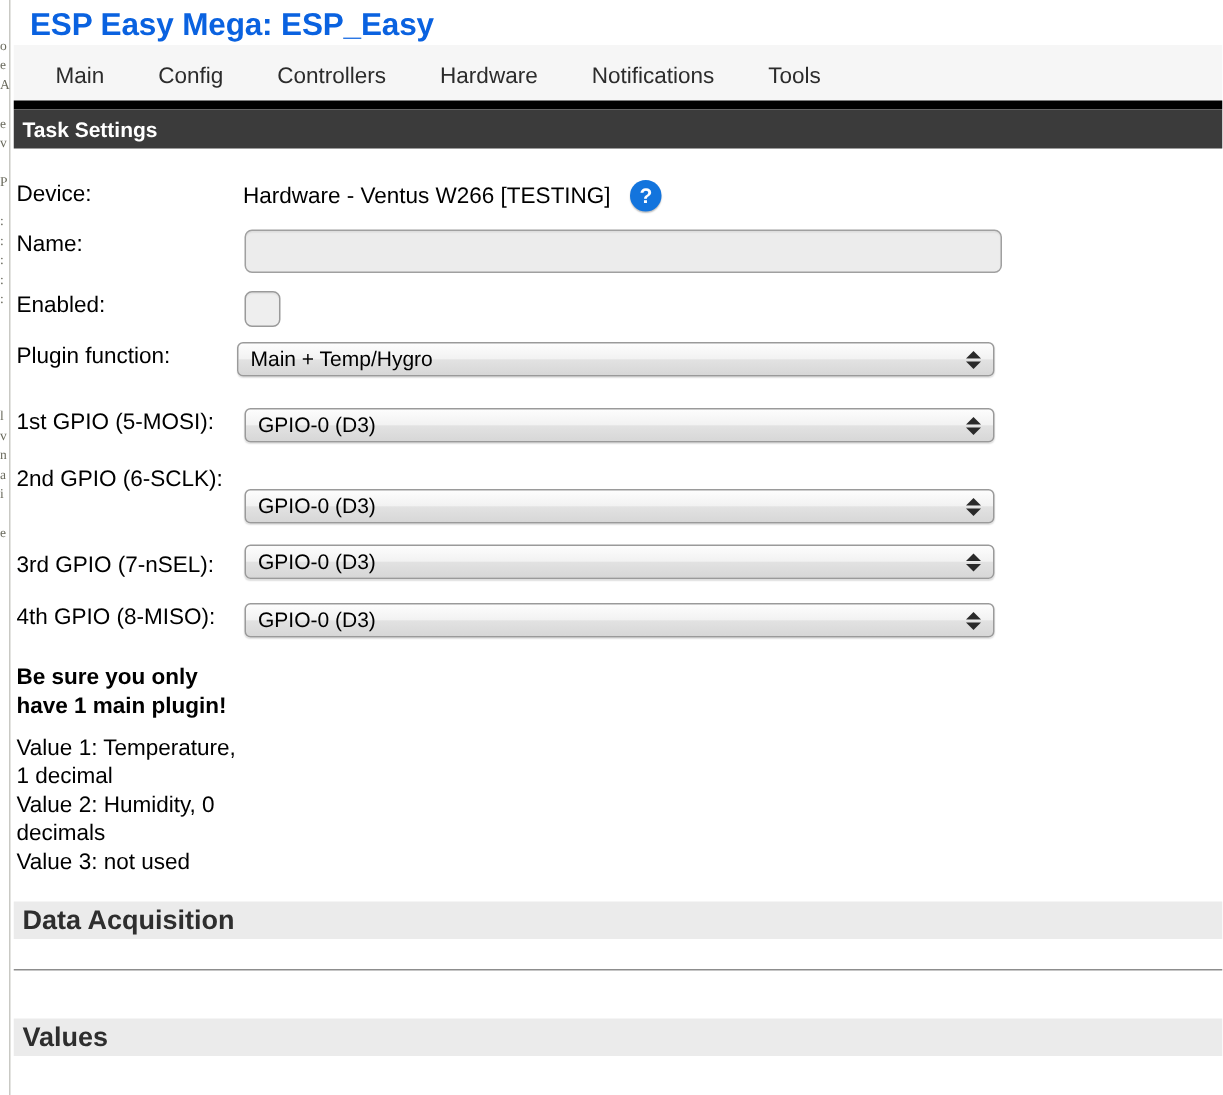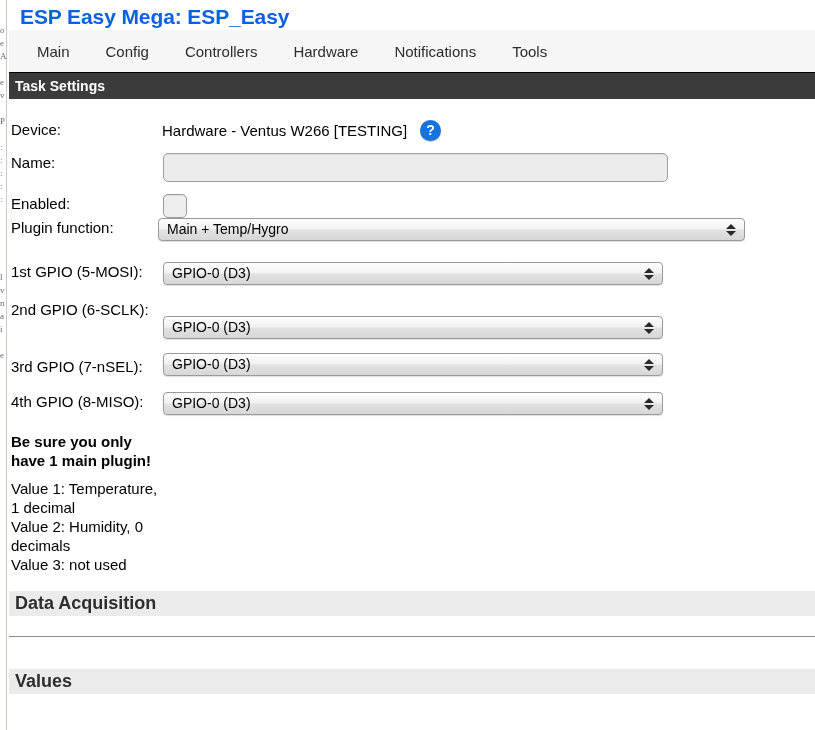--- a/index.html
+++ b/index.html
@@ -65,25 +65,25 @@
     letter-spacing: -0.1px;
     height: 30px;
     box-sizing: border-box;
   }
 
   
   #tabbar {
     position: relative;
     height: 43px;
     background: #f6f6f6;
-    border-bottom: 1px solid #000000;
+    border-bottom: 6px solid #000000;
     box-sizing: border-box;
     padding-left: 10px;
     display: flex;
-    align-items: center;
+    align-items: flex-end;
     z-index: 2;
   }
   .tab {
     font-size: 15px;
     color: #2c2c2c;
     padding: 0 18px;
     height: 34px;
     line-height: 34px;
     position: relative;
     top: 1px;
@@ -118,21 +118,21 @@
     padding: 6px 0 0 0;
   }
   .row {
     display: flex;
     align-items: flex-start;
     min-height: 22px;
   }
   .row-device   { margin-top: 15px; }
   .row-name     { margin-top: 11px; }
   .row-enabled  { margin-top: 12px; }
-  .row-plugin   { }
+  .row-plugin   { margin-top: 10px; }
   .row-gpio1    { margin-top: 21px; }
   .row-gpio2    { margin-top: 15px; }
   .row-gpio3    { margin-top: 14px; align-items: flex-end; }
   .row-gpio4    { margin-top: 16px; }
 
   .lbl {
     width: 149px;
     flex: 0 0 149px;
     font-size: 15px;
     color: #000;
@@ -201,21 +201,21 @@
     border-radius: 4px;
     font-size: 14px;
     line-height: 21px;
     padding-left: 8px;
     cursor: pointer;
     box-shadow: 0 1px 1px rgba(0,0,0,0.13);
     color: #000;
     white-space: nowrap;
     overflow: hidden;
   }
-  .select-plugin { width: 587px; margin-left: 0px; }
+  .select-plugin { width: 505px; margin-left: 0px; }
   .select-gpio   { width: 500px; margin-left: 5px; }
 
   .select .arrows {
     position: absolute;
     right: 8px;
     top: 0;
     height: 100%;
     width: 10px;
     display: flex;
     flex-direction: column;

